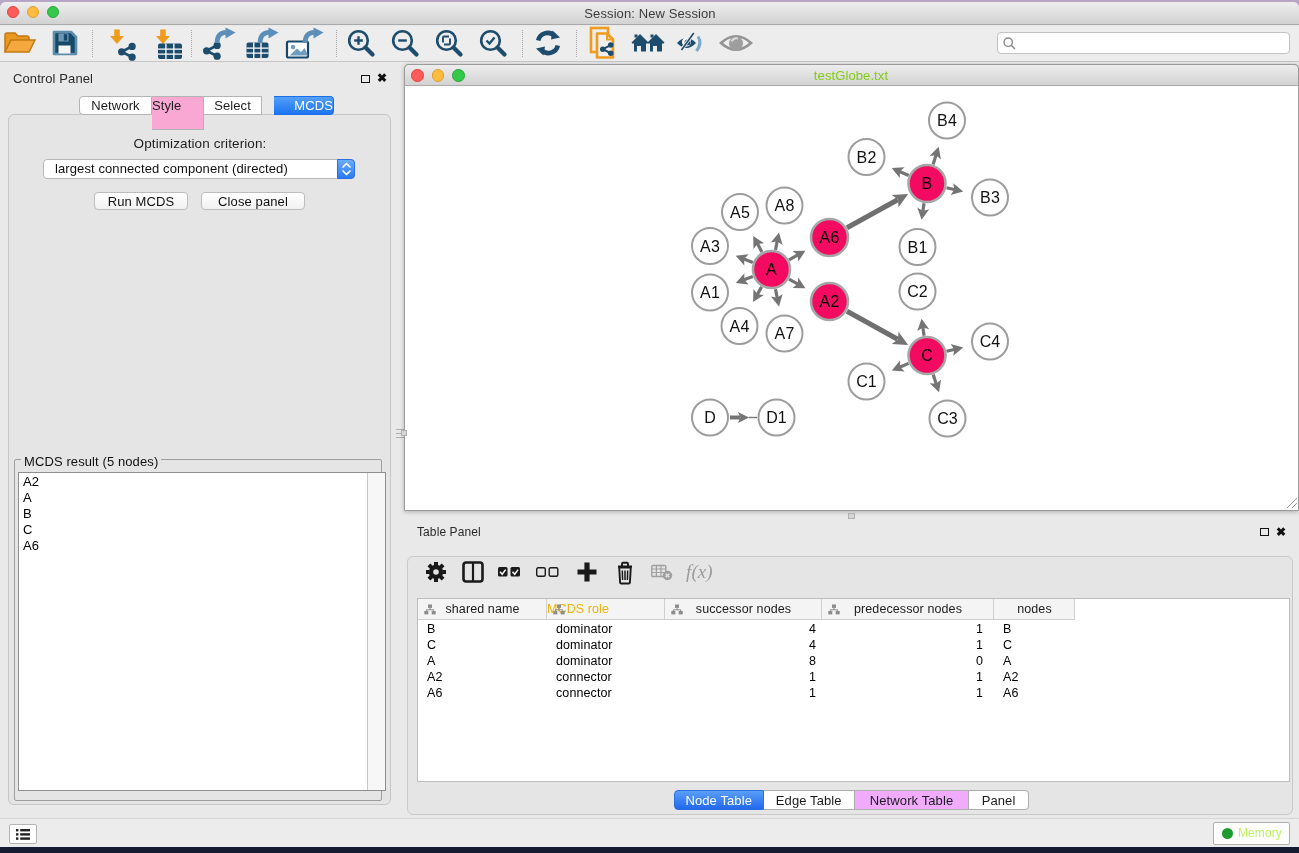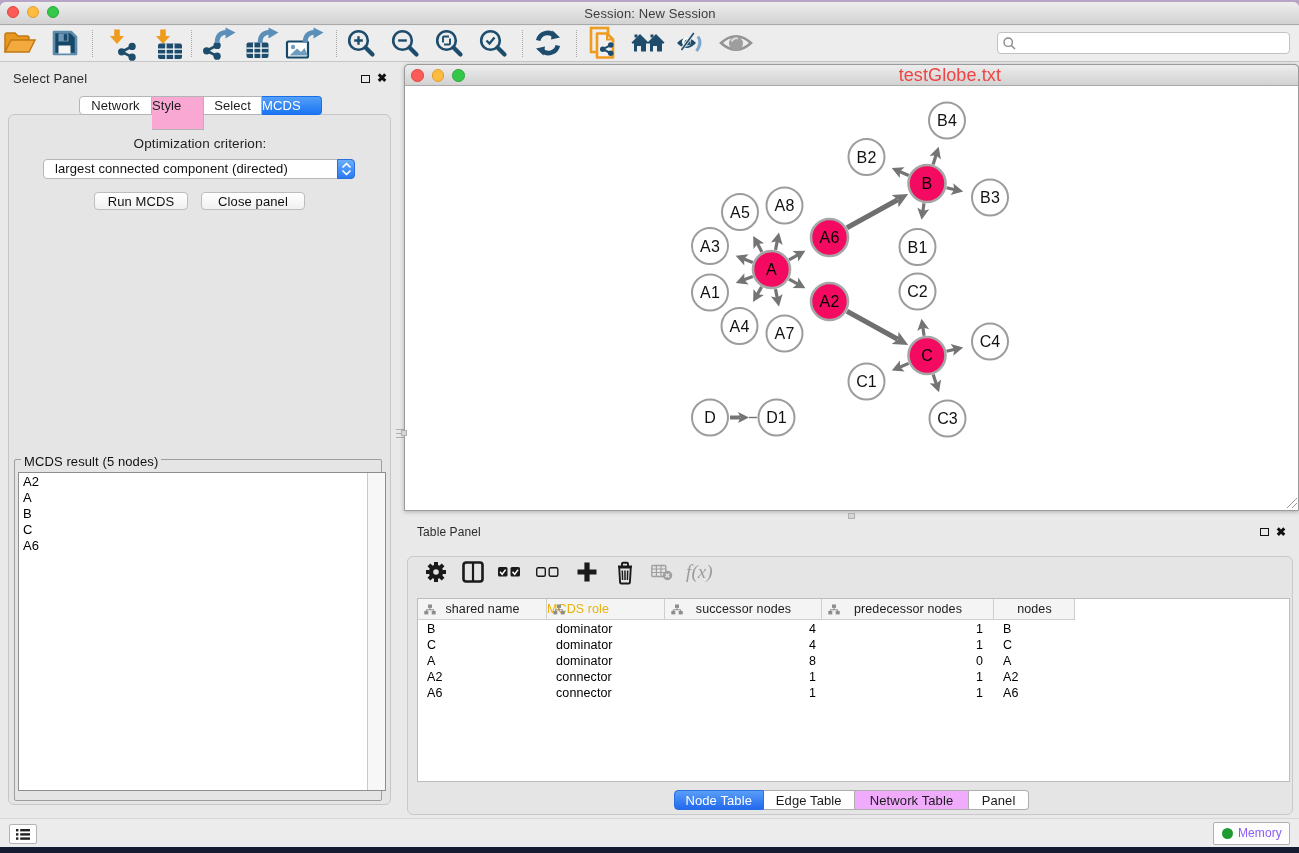--- a/index.html
+++ b/index.html
@@ -136,28 +136,28 @@
 <svg class="ab" style="left:719.0px;top:32.0px" width="34" height="22" viewBox="0 0 34 22">
     <path d="M2 11 Q17 -2.5 32 11 Q17 24.5 2 11 z" fill="none" stroke="#949494" stroke-width="2.6"></path>
     <circle cx="17" cy="11.5" r="7" fill="#9e9e9e"></circle>
     <path d="M12.5 9.5 Q14.5 5.5 19 6.5" fill="none" stroke="#d9d9d9" stroke-width="2"></path>
   </svg>
 <div class="ab" style="left:997px;top:32px;width:293px;height:22px;background:#fff;border:1px solid #c2c2c2;border-radius:4px"></div>
 <svg class="ab" style="left:1003px;top:37px" width="13" height="13" viewBox="0 0 13 13">
     <circle cx="5.2" cy="5.2" r="4.2" fill="none" stroke="#8a8a8a" stroke-width="1.4"></circle>
     <line x1="8.2" y1="8.2" x2="12" y2="12" stroke="#8a8a8a" stroke-width="1.5"></line>
   </svg>
-<div class="ab" style="left:13px;top:71px;width:200px;height:15px;font-size:13px;color:#2b2b2b;line-height:15px">Select Panel</div>
+<div class="ab" style="left:13px;top:71px;width:200px;height:15px;font-size:13px;color:#2b2b2b;line-height:15px">Control Panel</div>
 <div class="ab" style="left:361px;top:75px;width:9px;height:8px;border:1.6px solid #111"></div>
 <div class="ab" style="left:375px;top:71px;width:14px;height:14px;font-size:12px;font-weight:bold;color:#111;line-height:14px;text-align:center">✖</div>
 <div class="ab" style="left:8px;top:114px;width:383px;height:691px;background:#e5e5e5;border:1px solid #c6c6c6;border-radius:6px"></div>
 <div class="ab" style="left:79px;top:96px;width:73px;height:19px;background:#fff;color:#1c1c1c;border:1px solid #b4b4b4;border-radius:4px 0 0 4px;font-size:13px;text-align:center;line-height:18px">Network</div>
 <div class="ab" style="left:152px;top:96px;width:52px;height:34px;background:#f9a8d4;color:#1c1c1c;border:1px solid #b4b4b4;border-left:none;border-radius:0;font-size:13px;text-align:left;line-height:18px">Style</div>
 <div class="ab" style="left:204px;top:96px;width:58px;height:19px;background:#fff;color:#1c1c1c;border:1px solid #b4b4b4;border-left:none;border-radius:0;font-size:13px;text-align:center;line-height:18px">Select</div>
-<div class="ab" style="left:262px;top:96px;width:60px;height:19px;background:linear-gradient(#53a0f8,#1b74f3);color:#fff;border:1px solid #1a6fe8;border-left:none;border-radius:0 4px 4px 0;font-size:13px;text-align:left;line-height:18px">MCDS</div>
+<div class="ab" style="left:274px;top:96px;width:60px;height:19px;background:linear-gradient(#53a0f8,#1b74f3);color:#fff;border:1px solid #1a6fe8;border-left:none;border-radius:0 4px 4px 0;font-size:13px;text-align:right;line-height:18px">MCDS</div>
 <div class="ab" style="left:50px;top:136px;width:300px;height:15px;font-size:13.5px;color:#1f1f1f;text-align:center;line-height:15px">Optimization criterion:</div>
 <div class="ab" style="left:43px;top:159px;width:312px;height:20px;background:#fff;border:1px solid #b7b7b7;border-radius:4px"></div>
 <div class="ab" style="left:55px;top:161px;width:280px;height:16px;font-size:13px;color:#111;line-height:16px">largest connected component (directed)</div>
 <div class="ab" style="left:337px;top:159px;width:18px;height:20px;background:linear-gradient(#6aadfa,#2a7bf4);border:1px solid #2a6fe0;border-radius:0 4px 4px 0"></div>
 <svg class="ab" style="left:340.5px;top:162px" width="11" height="14" viewBox="0 0 11 14">
     <path d="M2 5 L5.5 1.5 9 5 M2 9 L5.5 12.5 9 9" fill="none" stroke="#fff" stroke-width="1.7" stroke-linecap="round" stroke-linejoin="round"></path>
   </svg>
 <div class="ab" style="left:94px;top:192px;width:94px;height:18px;background:linear-gradient(#ffffff,#f1f1f1);border:1px solid #bdbdbd;border-radius:4px;font-size:13px;color:#111;text-align:center;line-height:17px">Run MCDS</div>
 <div class="ab" style="left:201px;top:192px;width:104px;height:18px;background:linear-gradient(#ffffff,#f1f1f1);border:1px solid #bdbdbd;border-radius:4px;font-size:13px;color:#111;text-align:center;line-height:17px">Close panel</div>
 <div class="ab" style="left:14px;top:459px;width:368px;height:342px;border:1px solid #9e9e9e;border-radius:2px"></div>
@@ -170,21 +170,21 @@
 <div class="ab" style="left:23px;top:522px;width:100px;height:16px;font-size:13px;color:#000;line-height:16px">C</div>
 <div class="ab" style="left:23px;top:538px;width:100px;height:16px;font-size:13px;color:#000;line-height:16px">A6</div>
 <svg class="ab" style="left:396px;top:428px" width="8" height="11" viewBox="0 0 8 11">
     <path d="M0 1.5 h8 M0 5.5 h8 M0 9.5 h8" stroke="#b0b0b0" stroke-width="1"></path>
   </svg>
 <div class="ab" style="left:404px;top:64px;width:895px;height:447px;background:#fff;border:1px solid #9b9b9b;border-radius:5px 5px 0 0;box-shadow:0 1px 4px rgba(0,0,0,0.25)"></div>
 <div class="ab" style="left:404px;top:64px;width:895px;height:22px;background:linear-gradient(#ededed,#d2d2d2);border:1px solid #9b9b9b;border-bottom:1px solid #ababab;border-radius:5px 5px 0 0"></div>
 <div class="ab" style="left:411.2px;top:69px;width:12.6px;height:12.6px;border-radius:50%;background:#fc5b57;border:1px solid #e2433e"></div>
 <div class="ab" style="left:431.7px;top:69px;width:12.6px;height:12.6px;border-radius:50%;background:#fdbc40;border:1px solid #dda02f"></div>
 <div class="ab" style="left:452.2px;top:69px;width:12.6px;height:12.6px;border-radius:50%;background:#34c84a;border:1px solid #2ca73c"></div>
-<div class="ab" style="left:701px;top:68px;width:300px;height:15px;font-size:18px;color:#ef4444;text-align:right;line-height:15px">testGlobe.txt</div>
+<div class="ab" style="left:701px;top:68px;width:300px;height:15px;font-size:13px;color:#84cc16;text-align:center;line-height:15px">testGlobe.txt</div>
 <svg class="ab" style="left:1286px;top:497px" width="12" height="12" viewBox="0 0 12 12">
     <path d="M11 1 L1 11 M11 6 L6 11" stroke="#9a9a9a" stroke-width="1"></path>
   </svg>
 <div class="ab" style="left:401px;top:430px;width:6px;height:6px;background:#d6d6d6;border:1px solid #b0b0b0"></div>
 <div class="ab" style="left:848px;top:513px;width:7px;height:6px;background:#d6d6d6;border:1px solid #b0b0b0"></div>
 <svg class="ab" style="left:405px;top:87px" width="893px" height="423px" viewBox="405 87 893 423" font-family="Liberation Sans,sans-serif">
     <line x1="752.8" y1="276.5" x2="743.3" y2="280.1" stroke="#747474" stroke-width="3.2"></line>
     <polygon points="735.8,282.9 744.4,273.2 744.2,279.7 748.6,284.5" fill="#747474"></polygon>
     <line x1="752.8" y1="262.4" x2="743.2" y2="258.7" stroke="#747474" stroke-width="3.2"></line>
     <polygon points="735.7,255.8 748.6,254.3 744.1,259.0 744.3,265.5" fill="#747474"></polygon>
@@ -392,12 +392,12 @@
       <rect x="0" y="0" width="2.4" height="2.4"></rect>
       <rect x="0" y="4.2" width="2.4" height="2.4"></rect>
       <rect x="0" y="8.4" width="2.4" height="2.4"></rect>
       <rect x="4.2" y="0" width="9.8" height="2.4"></rect>
       <rect x="4.2" y="4.2" width="9.8" height="2.4"></rect>
       <rect x="4.2" y="8.4" width="9.8" height="2.4"></rect>
     </g>
   </svg>
 <div class="ab" style="left:1213px;top:822px;width:77px;height:23px;background:#fdfdfd;border:1px solid #b0b0b0;border-radius:2px"></div>
 <div class="ab" style="left:1222px;top:828px;width:11px;height:11px;border-radius:50%;background:#1d9b31"></div>
-<div class="ab" style="left:1238px;top:827px;width:50px;height:13px;font-size:12px;color:#8b5cf6;line-height:13px">Memory</div>
+<div class="ab" style="left:1238px;top:827px;width:50px;height:13px;font-size:12px;color:#bef264;line-height:13px">Memory</div>
 </body></html>

